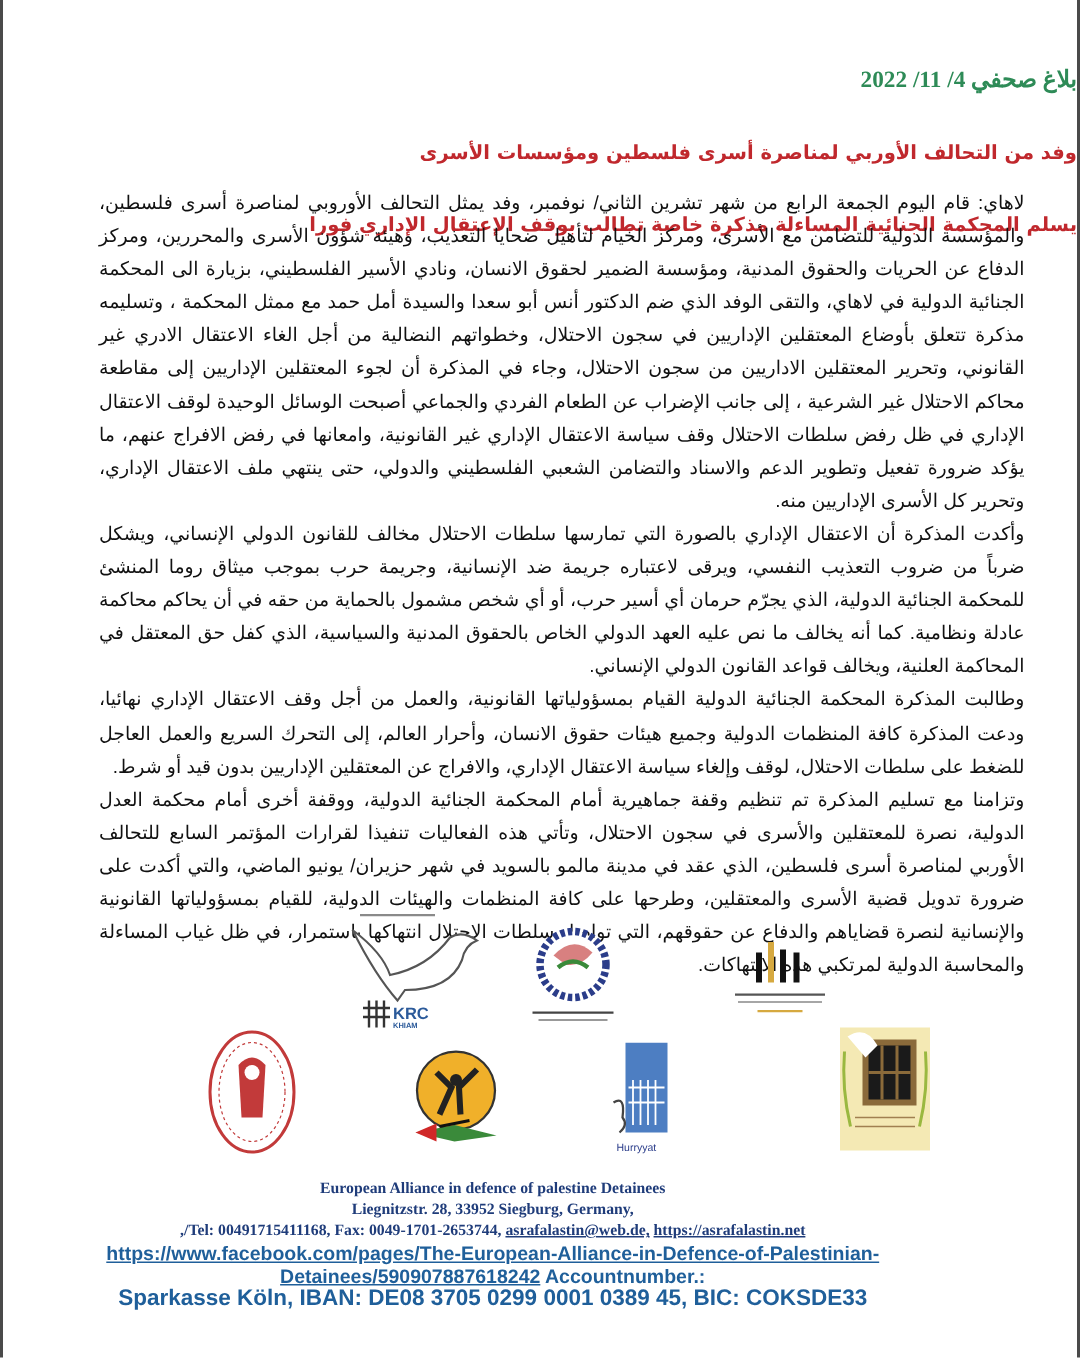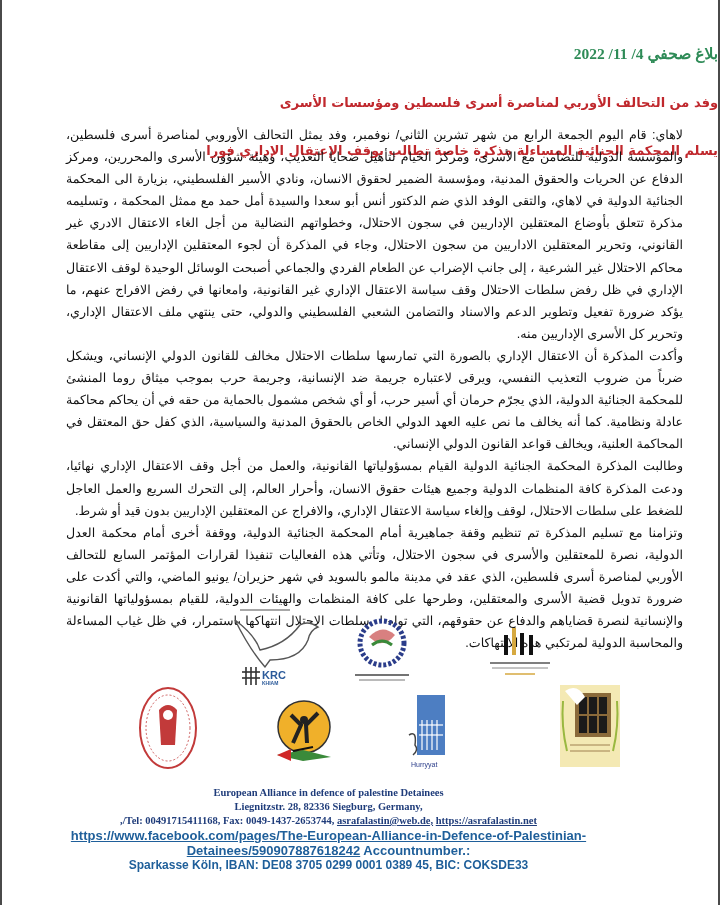--- a/index.html
+++ b/index.html
@@ -21,21 +21,21 @@
     font-family: Liberation Sans, sans-serif;
   }
   .body-text p { margin: 0; }
   .logos { position: absolute; left: 0; top: 585px; width: 716px; height: 185px; margin-left: 23px; }
   .logo { position: absolute; }
   .footer {
     position: absolute; top: 786px; left: 0; width: 653px; text-align: center;
     color: #1f3c7a;
   }
   .f-serif { font-family: "Liberation Serif", serif; font-size: 10.5px; line-height: 14px; font-weight: bold; color: #1f3c7a; }
-  .f-sans { font-family: "Liberation Sans", sans-serif; font-size: 12px; line-height: 15px; font-weight: bold; color: #1f5f9a; }
+  .f-sans { font-family: "Liberation Sans", sans-serif; font-size: 15px; line-height: 15px; font-weight: bold; color: #1f5f9a; }
   .u { text-decoration: underline; }
 </style>
 </head>
 <body>
 
 <div class="page">
 
   <div class="header">
     <div class="title-date">بلاغ صحفي 4/ 11/ 2022</div>
     <div class="subtitle">وفد من التحالف الأوربي لمناصرة أسرى فلسطين ومؤسسات الأسرى</div>
@@ -126,19 +126,19 @@
       <path d="M8 20 Q6 45 12 70 M62 20 Q64 45 58 70" stroke="#9ab840" stroke-width="2" fill="none"></path>
       <g stroke="#a08050" stroke-width="1">
           <line x1="15" y1="64" x2="55" y2="64"></line>
           <line x1="15" y1="70" x2="55" y2="70"></line>
         </g>
     </svg>
   </div>
 
   <div class="footer">
     <div class="f-serif">European Alliance in defence of palestine Detainees</div>
-    <div class="f-serif">Liegnitzstr. 28, 82336 Siegburg, Germany,</div>
-    <div class="f-serif"><span>,/Tel: 00491715411168, Fax: 0049-1437-2653744, </span><span class="u">asrafalastin@web.de,</span> <span class="u">https://asrafalastin.net</span></div>
+    <div class="f-serif">Liegnitzstr. 28, 33952 Siegburg, Germany,</div>
+    <div class="f-serif"><span>,/Tel: 00491715411168, Fax: 0049-1701-2653744, </span><span class="u">asrafalastin@web.de,</span> <span class="u">https://asrafalastin.net</span></div>
     <div class="f-sans" style="font-size:13px"><span class="u">https://www.facebook.com/pages/The-European-Alliance-in-Defence-of-Palestinian-Detainees/590907887618242</span><span> Accountnumber.:</span></div>
     <div class="f-sans">Sparkasse Köln, IBAN: DE08 3705 0299 0001 0389 45, BIC: COKSDE33</div>
   </div>
 
 </div>
 
 </body></html>

